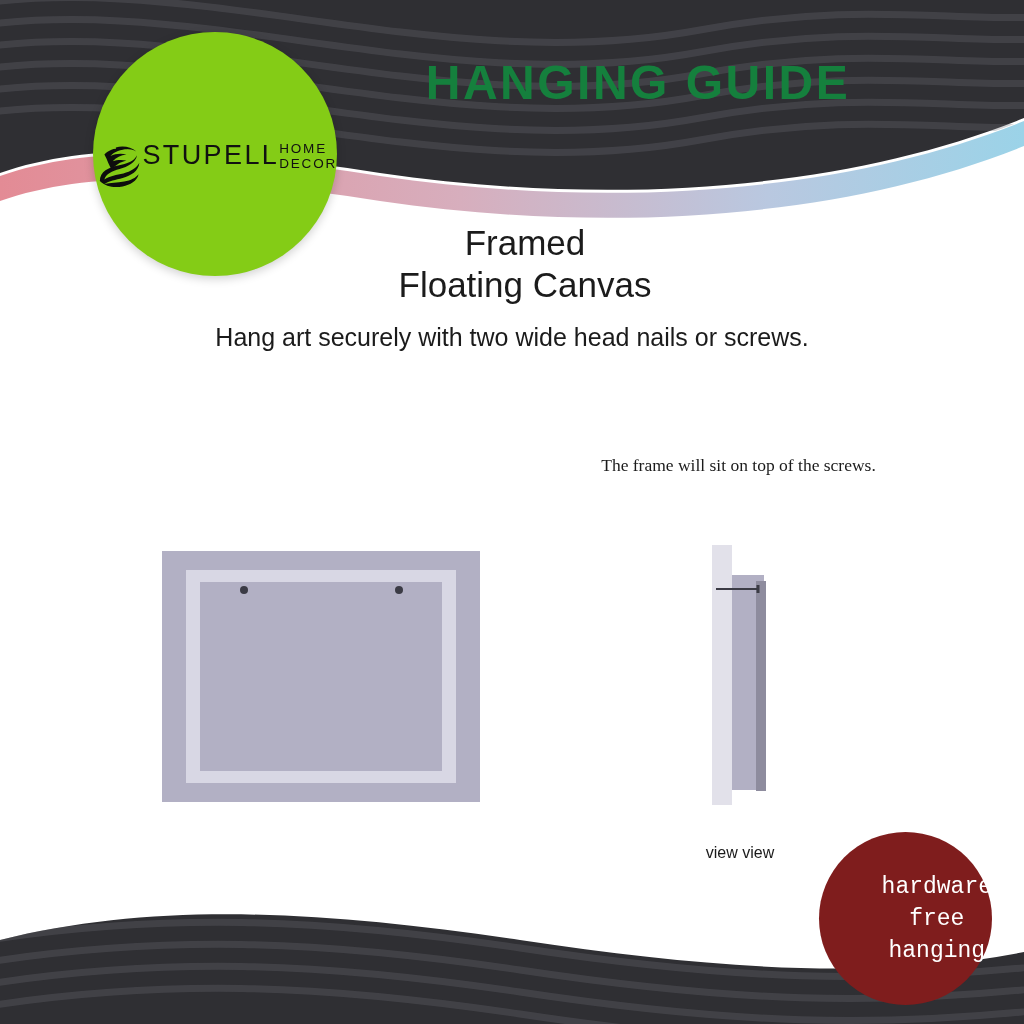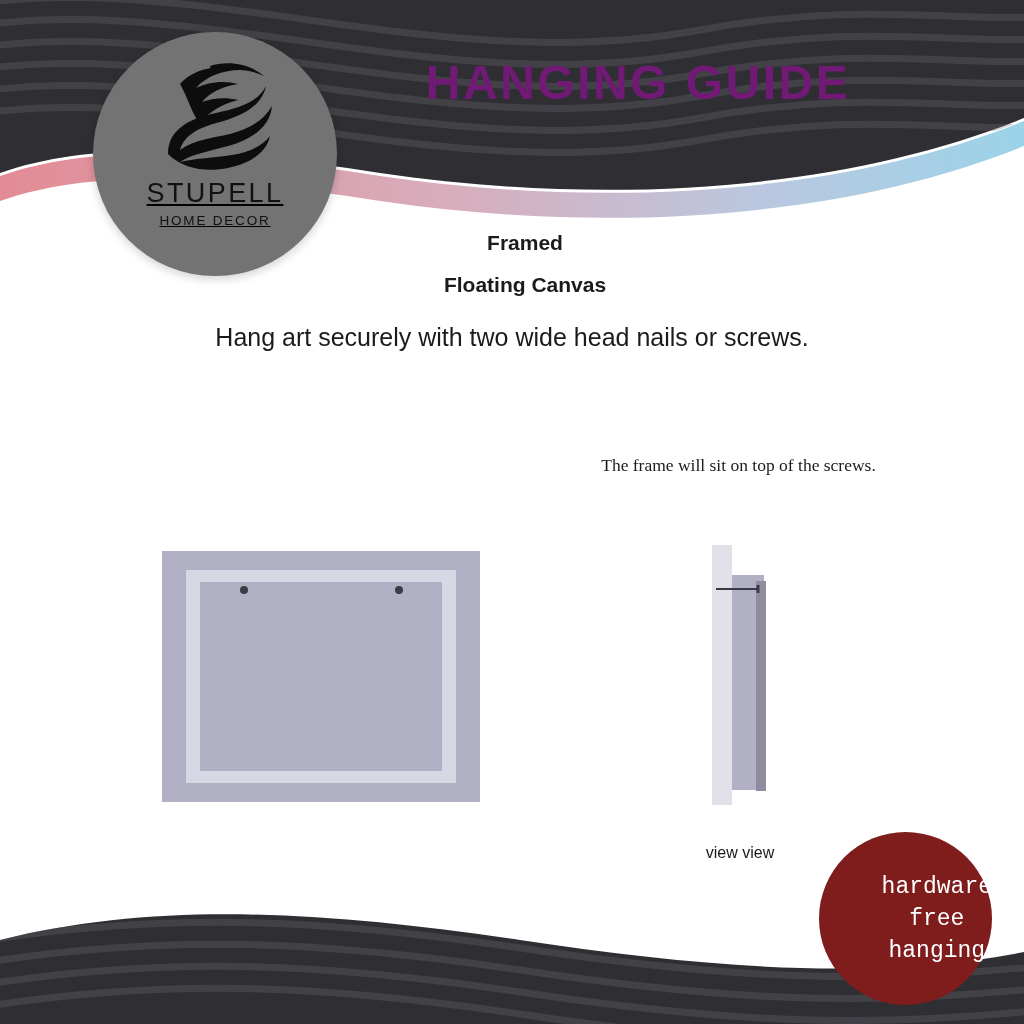--- a/index.html
+++ b/index.html
@@ -29,27 +29,25 @@
   #bottom-band { bottom: 0; height: 130px; }
 
   
   .logo-badge {
     position: absolute;
     left: 93px;
     top: 32px;
     width: 244px;
     height: 244px;
     border-radius: 50%;
-    background: #737373;
+    background: #84cc16;
     box-shadow: 0 3px 10px rgba(0,0,0,0.18);
     display: flex;
-    flex-direction: column;
     align-items: center;
     justify-content: flex-start;
-    text-decoration: underline;
   }
   .logo-mark {
     margin-top: 26px;
     width: 130px;
     height: 118px;
   }
   .logo-name {
     font-size: 27px;
     letter-spacing: 2.4px;
     color: #111111;
@@ -63,37 +61,37 @@
     margin-top: 4px;
   }
 
   
   .header-title {
     position: absolute;
     left: 388px;
     top: 55px;
     width: 500px;
     text-align: center;
-    color: #701a75;
+    color: #15803d;
     font-size: 48px;
     font-weight: 700;
     letter-spacing: 2.5px;
   }
 
   
   .product-title {
     position: absolute;
     left: 330px;
     top: 222px;
     width: 390px;
     text-align: center;
     color: #1b1b1b;
-    font-size: 21px;
+    font-size: 35px;
     line-height: 42px;
-    font-weight: 700;
+    font-weight: 400;
   }
 
   
   .lead-text {
     position: absolute;
     left: 62px;
     top: 323px;
     width: 900px;
     text-align: center;
     color: #1b1b1b;

